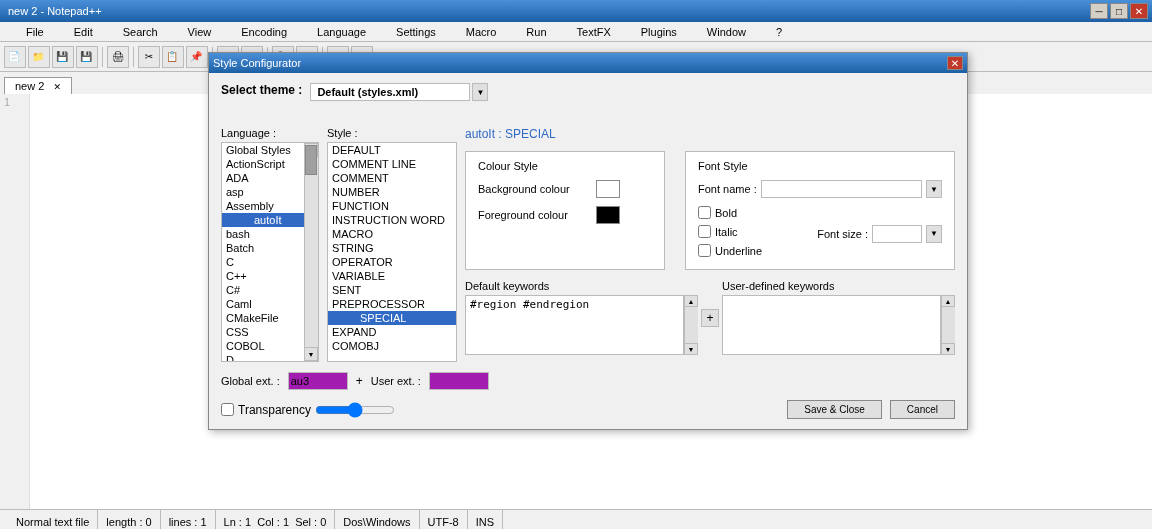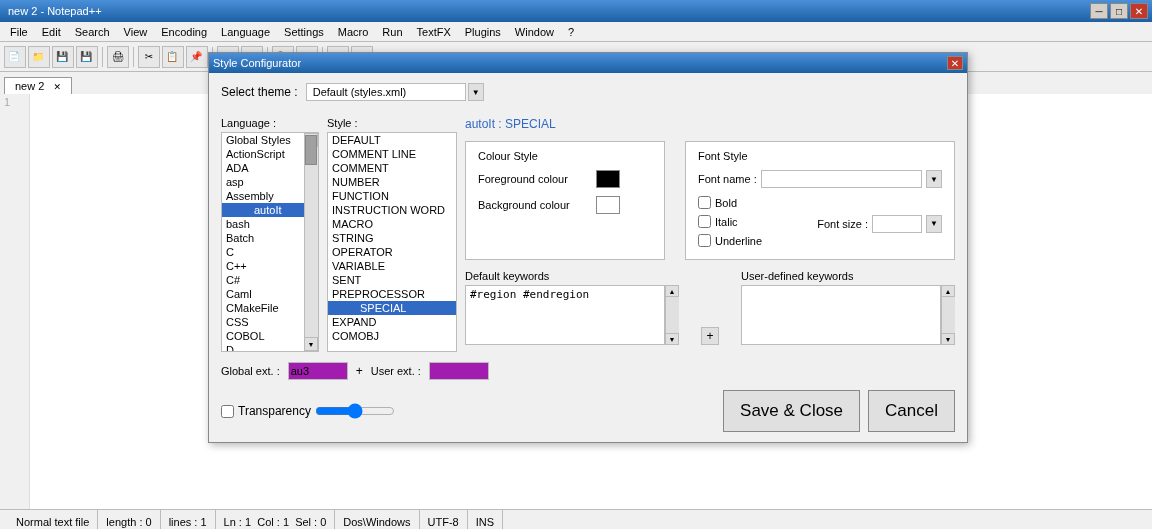--- a/index.html
+++ b/index.html
@@ -35,23 +35,23 @@
       color: black;
     }
     .title-bar-btn.close { background: #c0392b; color: white; }
 
     
     .menu-bar {
       background: #f0f0f0;
       height: 20px;
       display: flex;
       align-items: center;
-      padding: 0 4px;
+      padding: 0 20px;
       border-bottom: 1px solid #bbb;
-      gap: 2px;
+      gap: 18px;
     }
     .menu-item {
       padding: 2px 6px;
       cursor: pointer;
       font-size: 11px;
     }
 
     
     .toolbar {
       background: #f0f0f0;
@@ -174,22 +174,23 @@
       display: flex; align-items: center; justify-content: center;
       font-size: 10px; cursor: pointer; color: white;
     }
     .dialog-body {
       padding: 10px 12px;
     }
 
     
     .theme-row {
       display: flex;
-      align-items: center;
-      margin-bottom: 16px;
+      align-items: flex-start;
+      margin-bottom: 26px;
+      font-weight: bold;
     }
     .theme-label { margin-right: 8px; }
     .theme-select {
       display: flex;
       align-items: center;
       gap: 2px;
     }
     .select-box {
       background: white;
       border: 1px solid #bbb;
@@ -341,23 +342,22 @@
       width: 16px; height: 18px;
       background: #e0e0e0;
       border: 1px solid #bbb;
       display: flex; align-items: center; justify-content: center;
       font-size: 8px; cursor: pointer;
     }
 
     
     .keywords-row {
       display: flex;
-      gap: 22px;
+      gap: 3px;
       margin-top: 10px;
-      align-items: flex-end;
     }
     .keywords-box {
       flex: 1;
     }
     .keywords-label { font-size: 11px; margin-bottom: 3px; }
     .keywords-textarea-wrap {
       display: flex;
       position: relative;
     }
     .keywords-textarea {
@@ -399,22 +399,22 @@
     .dialog-buttons {
       display: flex;
       align-items: center;
       justify-content: flex-end;
       margin-top: 10px;
       gap: 8px;
     }
     .dialog-btn {
       background: #e0e0e0;
       border: 1px solid #888;
-      padding: 10px 16px;
-      font-size: 17px;
+      padding: 3px 16px;
+      font-size: 10px;
       cursor: pointer;
     }
     .transparency-slider {
       width: 80px;
     }
 
     .scrollbar-thumb {
       position: absolute;
       right: 1px; top: 2px;
       width: 12px; height: 30px;
@@ -610,26 +610,26 @@
         </div>
 
         <div class="right-panel">
           <div class="style-name">autoIt : SPECIAL</div>
 
           <div class="colour-font-row">
 
             <div class="colour-style-box">
               <div class="box-title">Colour Style</div>
               <div class="colour-row">
+                <span class="colour-label">Background colour</span>
+                <div class="colour-swatch white"></div>
+              </div>
+              <div class="colour-row">
                 <span class="colour-label">Foreground colour</span>
                 <div class="colour-swatch black"></div>
-              </div>
-              <div class="colour-row">
-                <span class="colour-label">Background colour</span>
-                <div class="colour-swatch white"></div>
               </div>
             </div>
 
             <div class="font-style-box">
               <div class="box-title">Font Style</div>
               <div class="font-row" style="display:flex; align-items:center; gap:4px; margin-bottom:8px;">
                 <span class="font-name-label">Font name :</span>
                 <input type="text" class="font-name-input" style="width: 120px; height: 18px; font-size: 11px;">
                 <div class="font-select-arrow">▼</div>
               </div>

